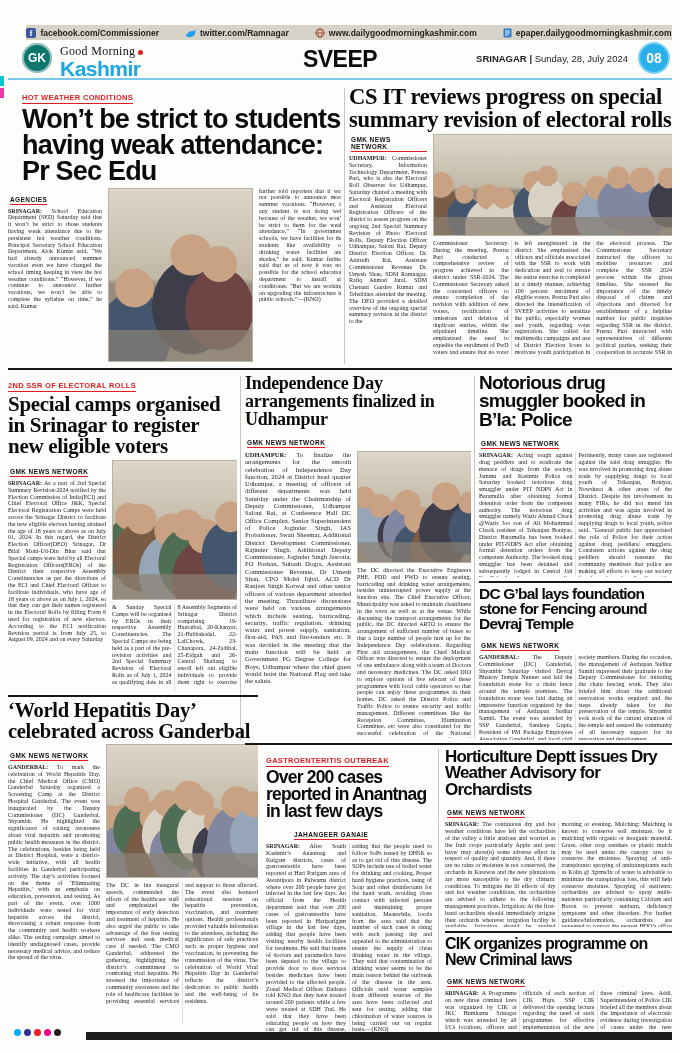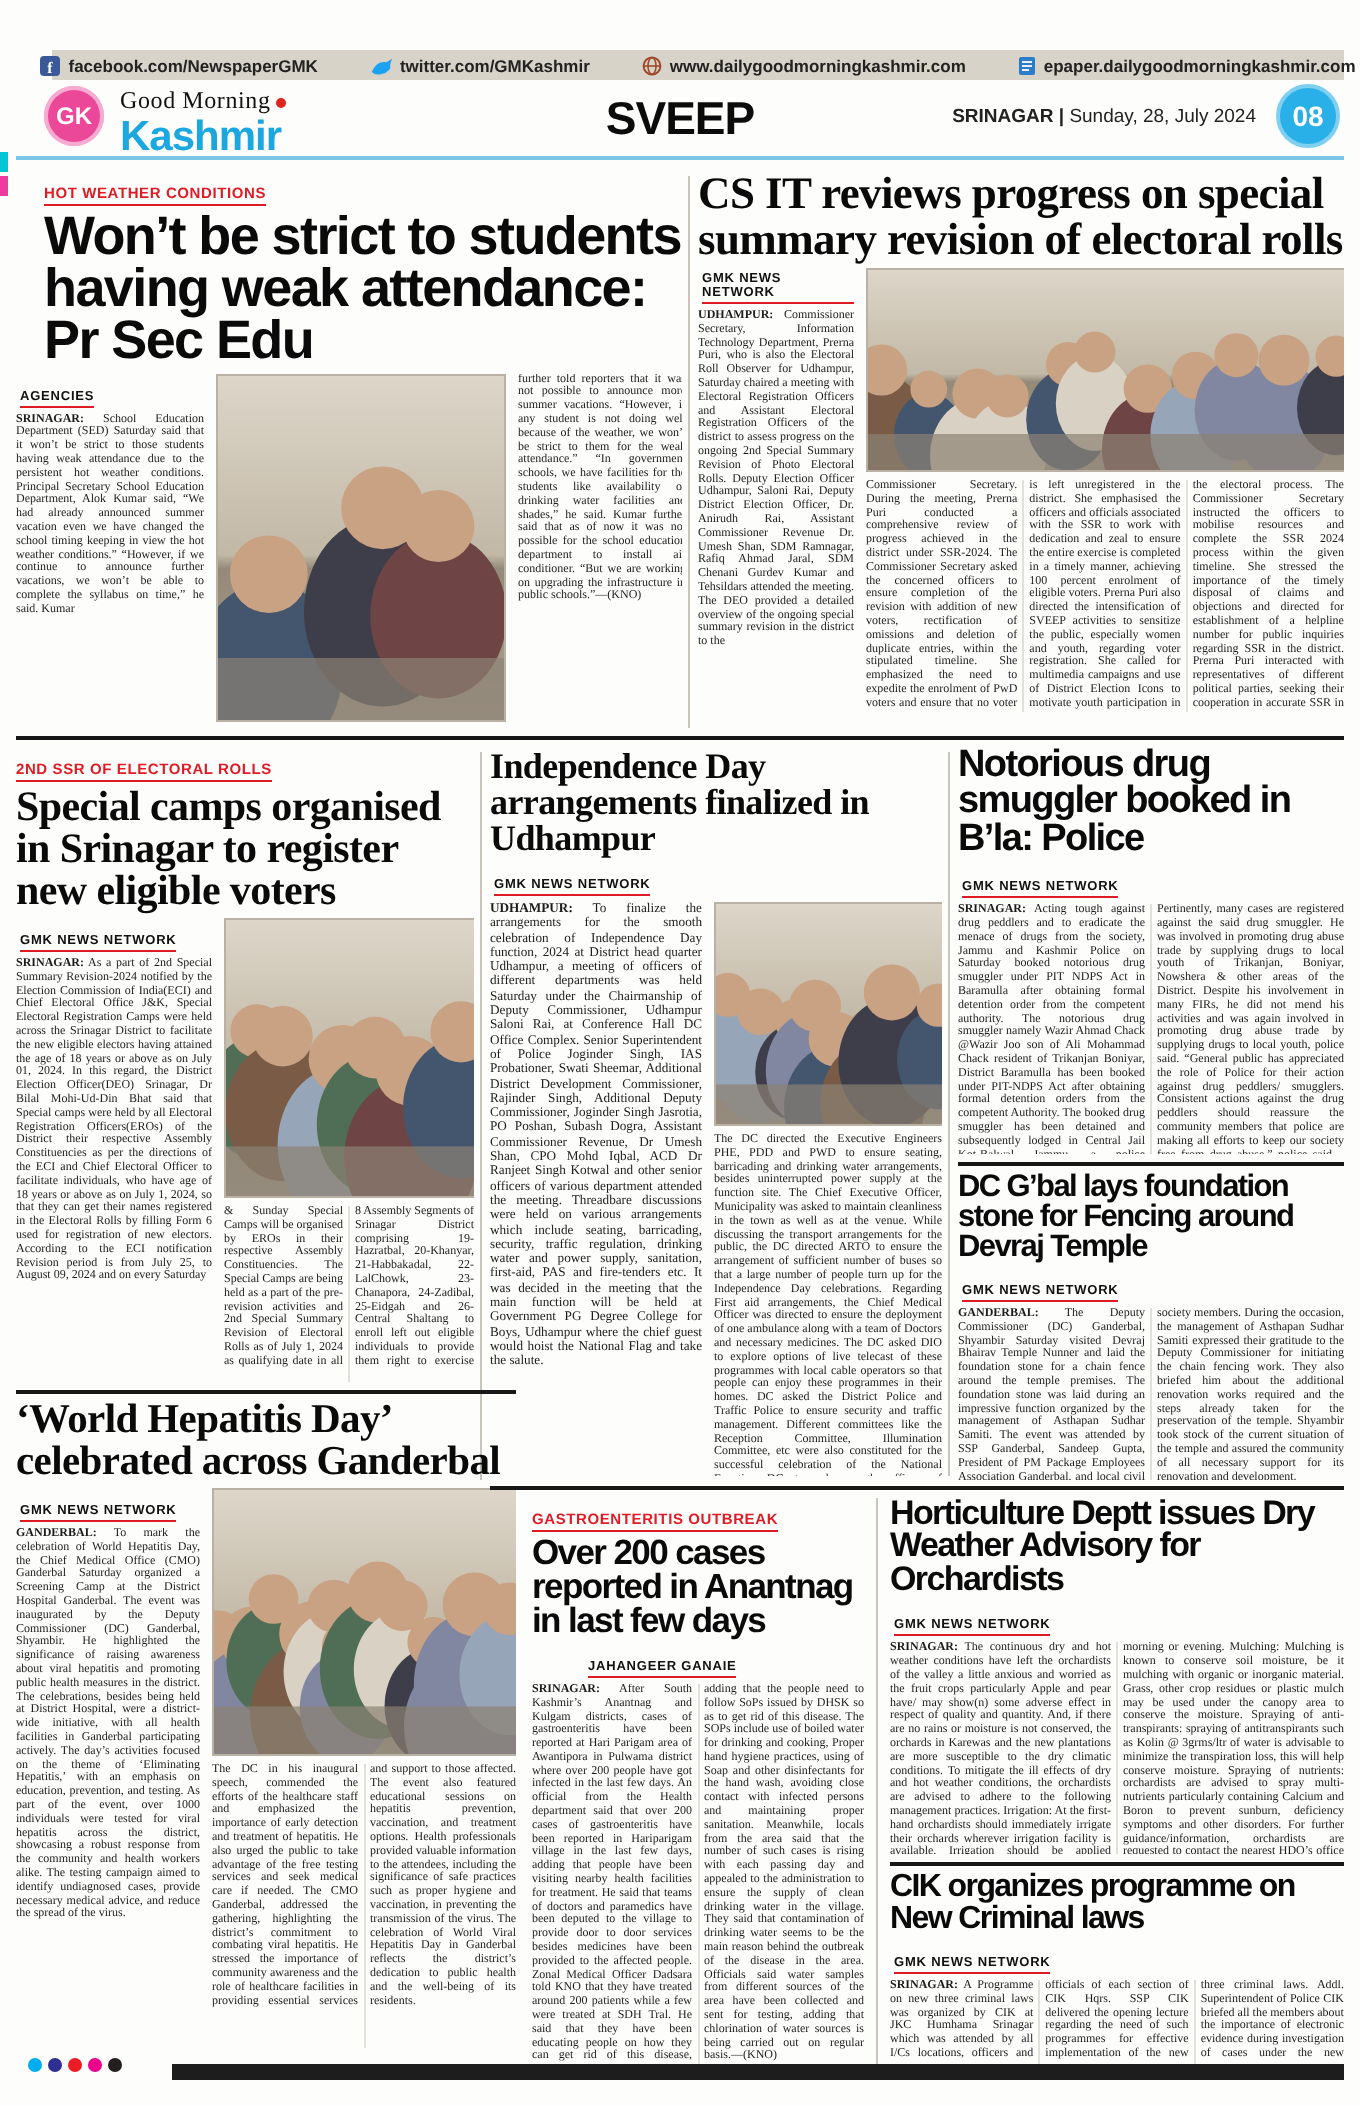--- a/index.html
+++ b/index.html
@@ -7,21 +7,21 @@
          font-family:"Liberation Serif",serif;overflow:hidden;color:#1c1c1c;}
   
   .social-bar{position:absolute;left:26px;top:25px;width:646px;height:15px;background:#d8d3c8;
               display:flex;align-items:center;justify-content:center;gap:26px;}
   .social-item{display:flex;align-items:center;gap:4px;font-family:"Liberation Sans",sans-serif;
                font-size:8.5px;font-weight:bold;color:#222;}
   .social-item svg{display:block;}
   
   .masthead{position:absolute;left:8px;top:42px;width:664px;height:34px;}
   .gk-logo{position:absolute;left:14px;top:1px;width:30px;height:30px;border-radius:50%;
-           background:#ec4899;color:#fff;font-family:"Liberation Sans",sans-serif;font-weight:bold;
+           background:#0f766e;color:#fff;font-family:"Liberation Sans",sans-serif;font-weight:bold;
            font-size:12px;display:flex;align-items:center;justify-content:center;
            box-shadow:inset 0 0 0 2px rgba(255,255,255,.55);}
   .brand{position:absolute;left:52px;top:0;line-height:1;}
   .brand .l1{font-family:"Liberation Serif",serif;font-weight:normal;font-size:12px;color:#111;letter-spacing:.3px;}
   .brand .dot{display:inline-block;width:5px;height:5px;border-radius:50%;background:#e0231f;margin-left:3px;}
   .brand .l2{font-family:"Liberation Sans",sans-serif;font-weight:bold;font-size:21px;color:#1ba7e0;
              letter-spacing:-.5px;margin-top:0px;}
   .section-title{position:absolute;left:0;right:0;top:4px;text-align:center;
                  font-family:"Liberation Sans",sans-serif;font-weight:900;font-size:23px;letter-spacing:-.5px;color:#0b0b0b;}
   .dateline{position:absolute;right:44px;top:11px;font-family:"Liberation Sans",sans-serif;font-size:9.5px;color:#222;}
@@ -64,27 +64,27 @@
 
   <div class="regmark" style="left:0;top:76px;height:10px;background:#00c5d4"></div>
   <div class="regmark" style="left:0;top:88px;height:10px;background:#ef3ba0"></div>
 
   <div class="social-bar">
     <span class="social-item">
       <svg width="10" height="10" viewBox="0 0 10 10">
           <rect width="10" height="10" rx="2" fill="#3b5998"></rect>
           <text x="5" y="8.4" text-anchor="middle" font-size="8" font-family="Liberation Serif,serif" font-weight="bold" fill="#fff">f</text>
         </svg>
-      <span>facebook.com/NewspaperGMK</span>
+      <span>facebook.com/Commissioner</span>
     </span>
     <span class="social-item">
       <svg width="11" height="10" viewBox="0 0 12 10">
           <path d="M1 8 Q4 2 9 3 L12 1 L11 4 Q12 8 6 9.5 Q2 10 1 8 Z" fill="#1da1f2"></path>
         </svg>
-      <span>twitter.com/GMKashmir</span>
+      <span>twitter.com/Ramnagar</span>
     </span>
     <span class="social-item">
       <svg width="10" height="10" viewBox="0 0 10 10">
           <circle cx="5" cy="5" r="4.2" fill="none" stroke="#a14a2a" stroke-width="1"></circle>
           <ellipse cx="5" cy="5" rx="2" ry="4.2" fill="none" stroke="#a14a2a" stroke-width="0.8"></ellipse>
           <line x1="0.8" y1="5" x2="9.2" y2="5" stroke="#a14a2a" stroke-width="0.8"></line>
         </svg>
       <span>www.dailygoodmorningkashmir.com</span>
     </span>
     <span class="social-item">

